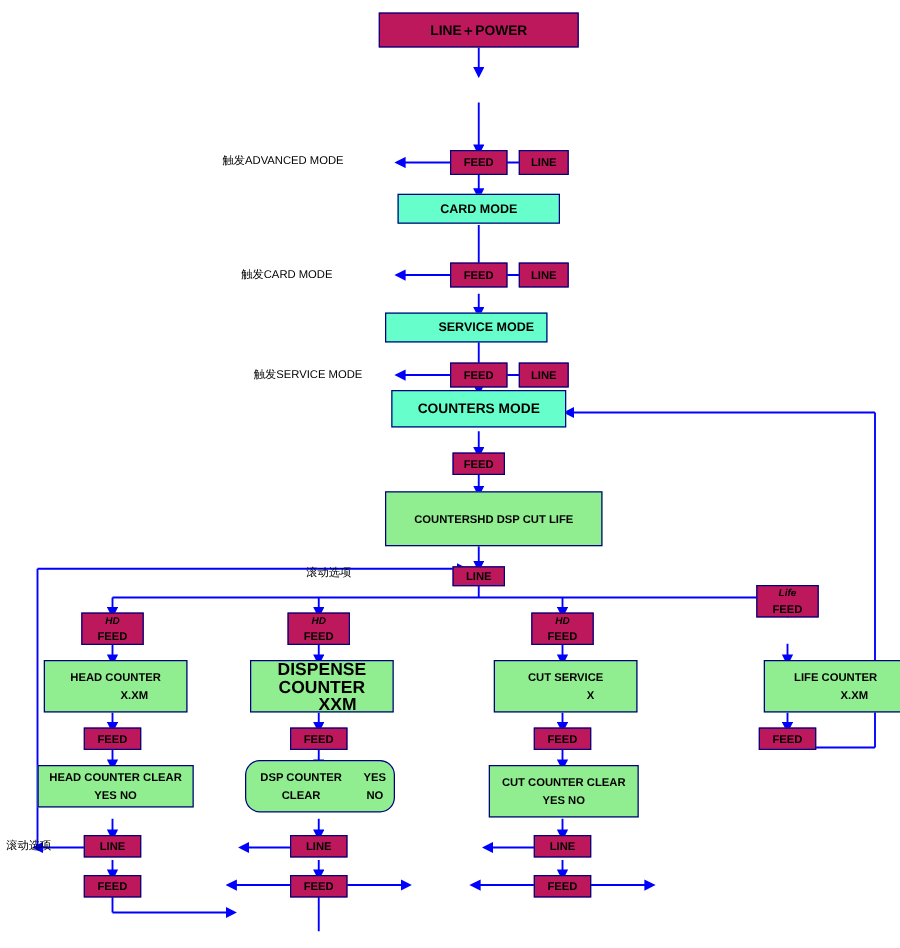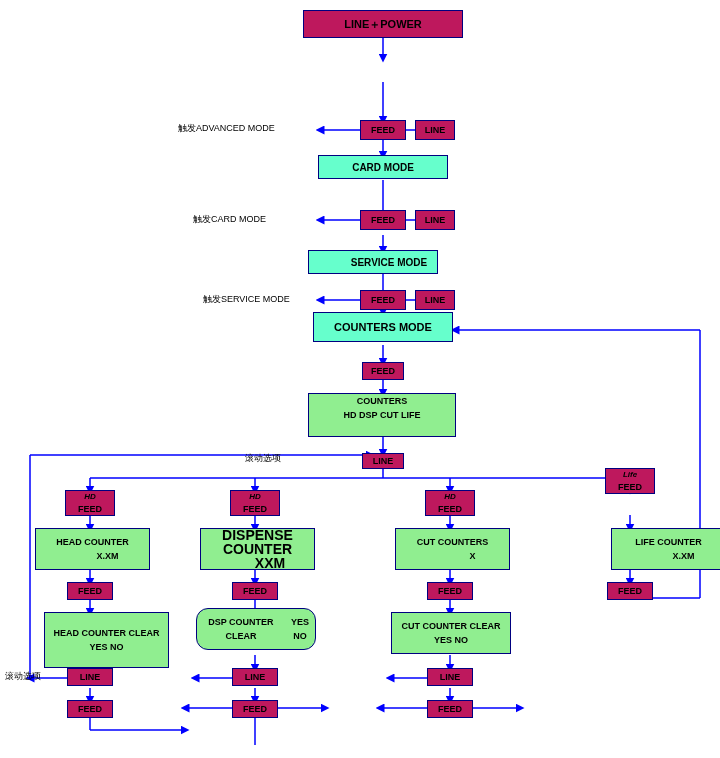--- a/index.html
+++ b/index.html
@@ -187,21 +187,21 @@
   <div class="label-text" style="left:183px; top:293px;margin-left:20px;">触发SERVICE MODE</div>
 
   <div class="box box-yellow" style="left:360px; top:290px; width:46px; height:20px; font-size:9px;">FEED</div>
 
   <div class="box box-yellow" style="left:415px; top:290px; width:40px; height:20px; font-size:9px;">LINE</div>
 
   <div class="box box-teal" style="left:313px; top:312px; width:140px; height:30px; font-size:11px;">COUNTERS MODE</div>
 
   <div class="box box-yellow" style="left:362px; top:362px; width:42px; height:18px; font-size:9px;">FEED</div>
 
-  <div class="box box-green" style="left:308px; top:393px; width:148px; height:44px; font-size:9px; flex-direction:column; justify-content:flex-start; line-height:14px;">
+  <div class="box box-green" style="left:308px; top:393px; width:174px; height:44px; font-size:9px; flex-direction:row; justify-content:center; line-height:14px;">
     <span>COUNTERS</span>
     <span>HD  DSP  CUT  LIFE</span>
   </div>
 
   <div class="label-text" style="left:245px; top:452px;">滚动选项</div>
 
   <div class="box box-yellow" style="left:362px; top:453px; width:42px; height:16px; font-size:9px;">LINE</div>
 
   <div class="box box-yellow" style="left:65px; top:490px; width:50px; height:26px; font-size:9px; flex-direction:column; line-height:12px;">
     <span style="font-style:italic; font-size:8px;">HD</span>
@@ -227,38 +227,38 @@
     <span>HEAD COUNTER</span>
     <span style="margin-left:30px;">X.XM</span>
   </div>
 
   <div class="box box-green" style="left:200px; top:528px; width:115px; height:42px; font-size:14px; flex-direction:column; line-height:14px;align-items:center;">
     <span>DISPENSE COUNTER</span>
     <span style="margin-left:25px;">XXM</span>
   </div>
 
   <div class="box box-green" style="left:395px; top:528px; width:115px; height:42px; font-size:9px; flex-direction:column; line-height:14px;">
-    <span>CUT COUNTERS</span>
+    <span>CUT SERVICE</span>
     <span style="margin-left:40px;">X</span>
   </div>
 
   <div class="box box-green" style="left:575px; top:528px; width:115px; height:42px; font-size:9px; flex-direction:column; line-height:14px;margin-left:36px;">
     <span>LIFE COUNTER</span>
     <span style="margin-left:30px;">X.XM</span>
   </div>
 
   <div class="box box-yellow" style="left:67px; top:582px; width:46px; height:18px; font-size:9px;">FEED</div>
 
   <div class="box box-yellow" style="left:232px; top:582px; width:46px; height:18px; font-size:9px;">FEED</div>
 
   <div class="box box-yellow" style="left:427px; top:582px; width:46px; height:18px; font-size:9px;">FEED</div>
 
   <div class="box box-yellow" style="left:607px; top:582px; width:46px; height:18px; font-size:9px;">FEED</div>
 
-  <div class="box box-green" style="left:44px; top:612px; width:125px; height:56px; font-size:9px; flex-direction:column; line-height:14px;">
+  <div class="box box-green" style="left:30px; top:612px; width:125px; height:34px; font-size:9px; flex-direction:column; line-height:14px;">
     <span>HEAD COUNTER CLEAR</span>
     <span>YES        NO</span>
   </div>
 
   <div class="box box-green" style="left:196px; top:608px; width:120px; height:42px; font-size:9px; flex-direction:row; line-height:14px;border-radius:12px;">
     <span>DSP COUNTER CLEAR</span>
     <span>YES        NO</span>
   </div>
 
   <div class="box box-green" style="left:391px; top:612px; width:120px; height:42px; font-size:9px; flex-direction:column; line-height:14px;">

